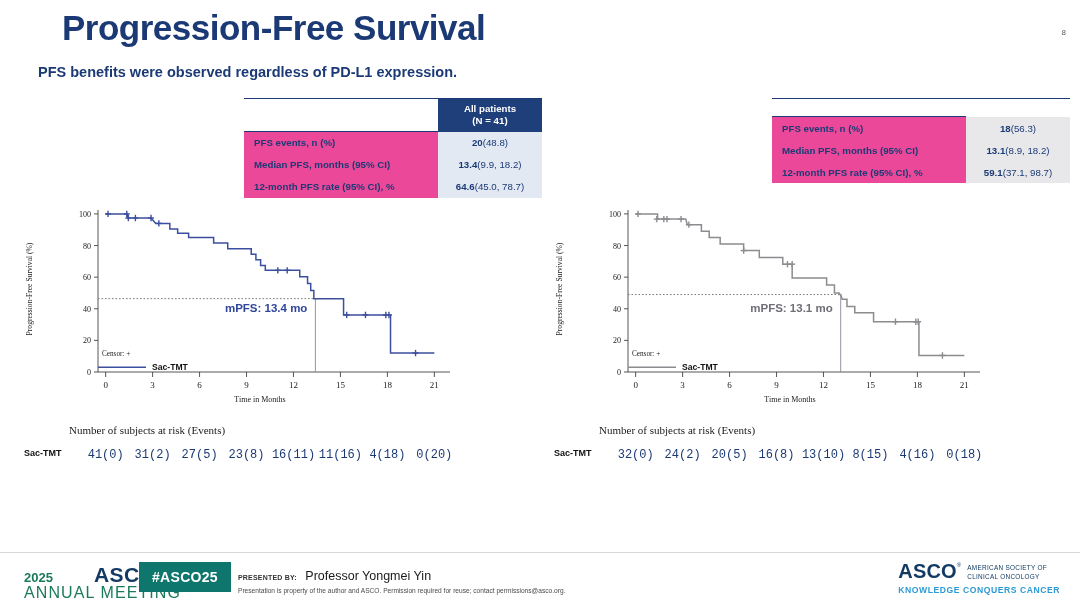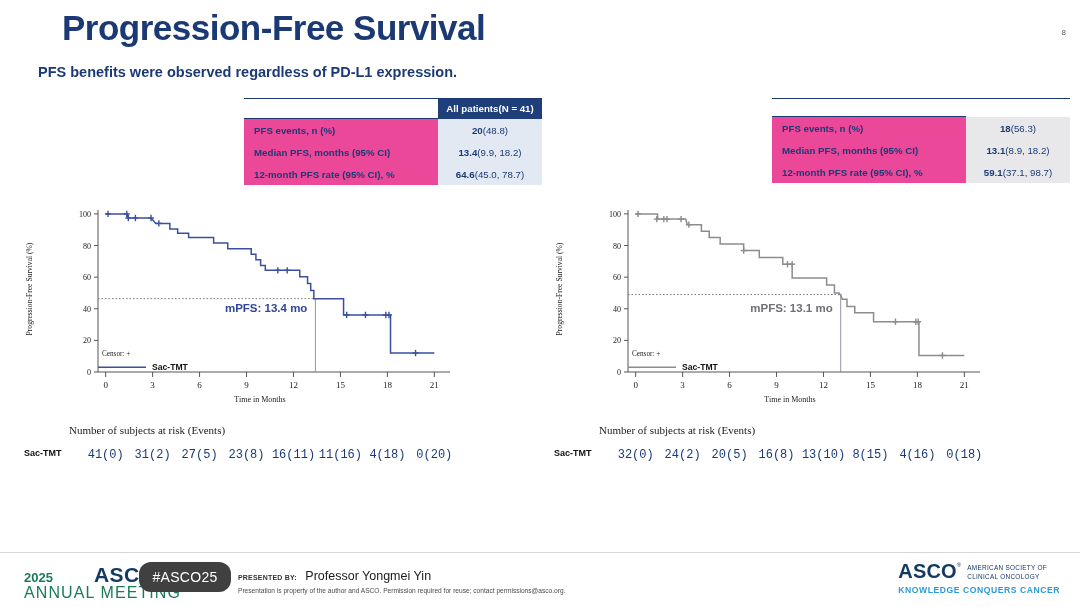--- a/index.html
+++ b/index.html
@@ -34,21 +34,21 @@
     background:#ec4899;
   }
   .dt-value{
     width:104px;box-sizing:border-box;
     padding:3px 4px;text-align:center;
     display:flex;align-items:center;justify-content:center;
     color:#1b3a75;
   }
   .dt-head .dt-label{background:#ffffff;border-bottom:1px solid #1b3a75;}
   .dt-head .dt-value{
-    color:#ffffff;font-weight:bold;flex-direction:row;
+    color:#ffffff;font-weight:bold;flex-direction:column;
     justify-content:center;line-height:1.28;padding:4px 2px;
   }
   .topline{border-top:1.6px solid #1b3a75;}
   .dt-left .dt-head .dt-value{background:#1f3f7a;}
   .dt-left .dt-body .dt-value{background:#e2e9f3;}
   .dt-right .dt-head .dt-value{background:#76767a;}
   .dt-right .dt-body .dt-value{background:#e8e8ea;}
   .dt-body .dt-row{height:22px;}
   .bold-val{font-weight:bold;}
   
@@ -70,22 +70,22 @@
   #footer-rule{
     position:absolute;left:0;top:552px;width:1080px;height:1px;background:#d8d8d8;
   }
   #asco-meeting-logo{position:absolute;left:24px;top:563px;}
   .am-year{font-size:13px;color:#1b7a5a;font-weight:bold;
     font-family:"Liberation Sans",sans-serif;}
   .am-asco{font-size:21px;color:#123a63;font-weight:bold;letter-spacing:0.5px;}
   .am-sub{font-size:16px;color:#1b7a5a;letter-spacing:1.1px;margin-top:-3px;}
   #hashtag-badge{
     position:absolute;left:139px;top:562px;width:92px;height:30px;
-    background:#404040;color:#ffffff;font-weight:normal;font-size:14px;
-    display:flex;align-items:center;justify-content:center;letter-spacing:0.3px;border-radius:12px;
+    background:#0f766e;color:#ffffff;font-weight:bold;font-size:14px;
+    display:flex;align-items:center;justify-content:center;letter-spacing:0.3px;
   }
   #presented-by{position:absolute;left:238px;top:566px;}
   .pb-label{font-size:7px;font-weight:bold;color:#333;letter-spacing:0.2px;}
   .pb-name{font-size:12.5px;color:#1a1a1a;margin-left:4px;}
   #disclaimer{
     position:absolute;left:238px;top:587px;font-size:6.6px;color:#4a4a4a;
   }
   #asco-corp-logo{position:absolute;right:20px;top:560px;text-align:left;}
   .ac-top{display:flex;align-items:flex-start;}
   .ac-asco{font-size:20px;font-weight:bold;color:#123a63;letter-spacing:0.2px;}

